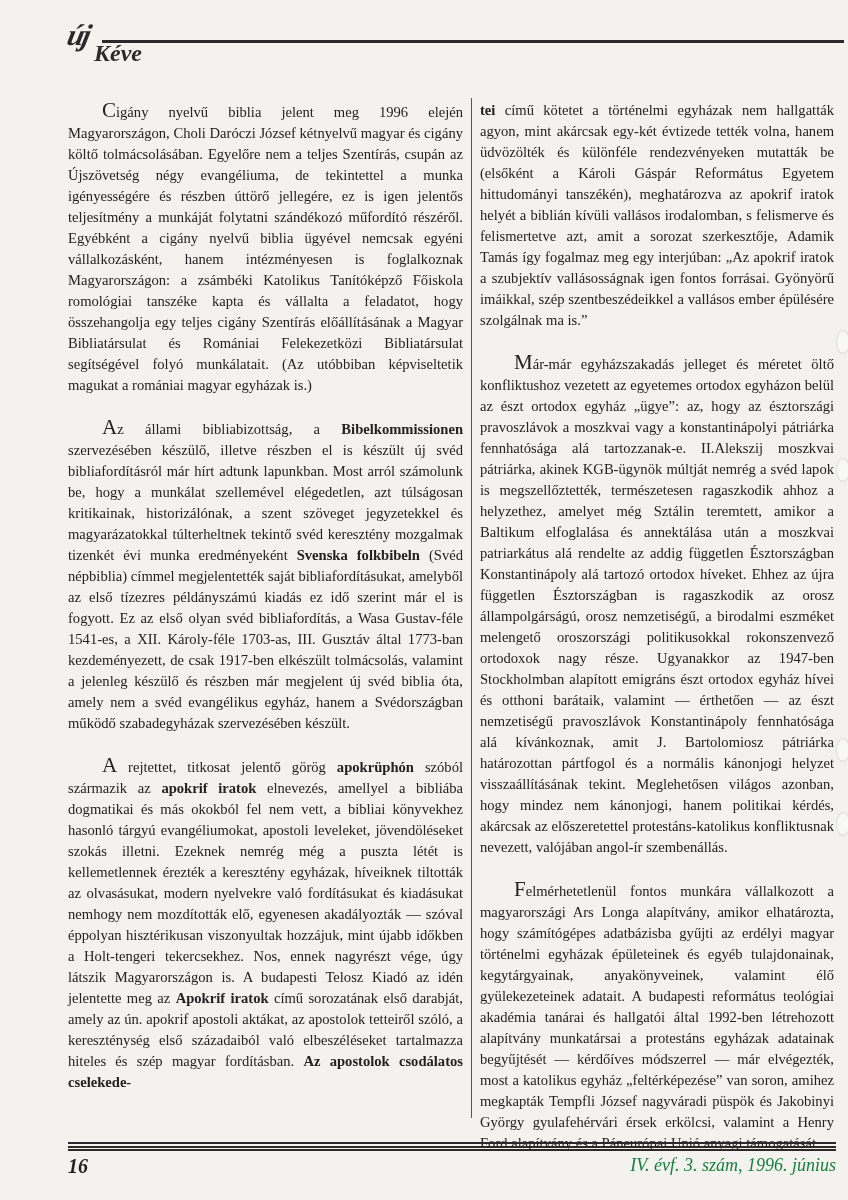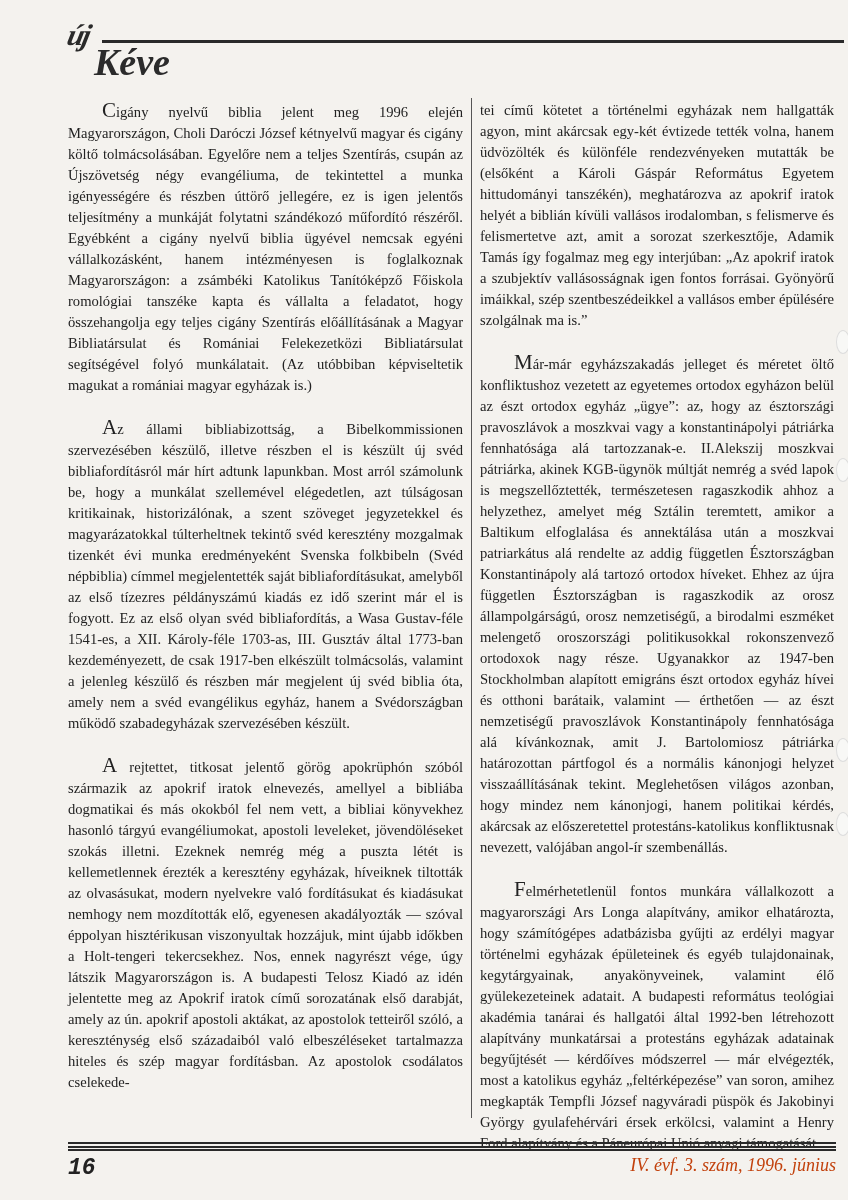--- a/index.html
+++ b/index.html
@@ -14,54 +14,54 @@
   .masthead { position: absolute; left: 64px; top: 18px; width: 780px; height: 60px; }
   .mast-uj {
     position: absolute; left: 4px; top: 0px;
     font-family: "Liberation Serif", serif; font-style: italic; font-weight: bold;
     font-size: 30px; color: #2a2a2a; letter-spacing: -2px;
     transform: skewX(-12deg);
   }
   .mast-keve {
     position: absolute; left: 30px; top: 22px;
     font-family: "Liberation Serif", serif; font-style: italic; font-weight: bold;
-    font-size: 38px; color: #2b2b2b;
+    font-size: 24px; color: #2b2b2b;
   }
   .mast-rule {
     position: absolute; left: 38px; top: 22px; width: 742px; height: 3px; background: #2a2a2a;
   }
   .col {
     position: absolute; top: 100px;
     font-size: 14.6px; line-height: 21px;
     text-align: justify;
   }
   .col-left { left: 68px; width: 395px; }
   .col-right { left: 480px; width: 354px; }
   .col-divider {
     position: absolute; left: 471px; top: 98px; width: 1px; height: 1020px; background: #555;
   }
   .col p { margin: 0 0 21px 0; text-indent: 0; }
   .dropcap { font-size: 21px; }
   .ind { display: inline-block; width: 34px; }
-  b { font-weight: normal; }
+  b { font-weight: bold; }
   .footer-rule {
     position: absolute; left: 68px; top: 1142px; width: 768px; height: 9px;
     border-top: 2px solid #2a2a2a; border-bottom: 2px solid #2a2a2a;
     box-sizing: border-box;
   }
   .footer-rule::after {
     content: ""; position: absolute; left: 0; right: 0; top: 1.5px; height: 2px; background: #2a2a2a;
   }
   .page-num {
     position: absolute; left: 68px; top: 1155px;
-    font-family: Liberation Mono, monospace; font-style: italic; font-weight: bold; font-size: 23px; color: #222;
+    font-family: Liberation Serif, serif; font-style: italic; font-weight: bold; font-size: 20px; color: #222;
   }
   .issue {
     position: absolute; right: 12px; top: 1155px;
-    font-family: "Liberation Serif", serif; font-style: italic; font-size: 18px; color: #c2410c;
+    font-family: "Liberation Serif", serif; font-style: italic; font-size: 18px; color: #15803d;
   }
   .punch {
     position: absolute; width: 12px; height: 22px; border-radius: 50%;
     border: 1px solid #ddd; background: #f8f8f6;
   }
 </style>
 </head>
 <body>
 
 <div class="masthead">

